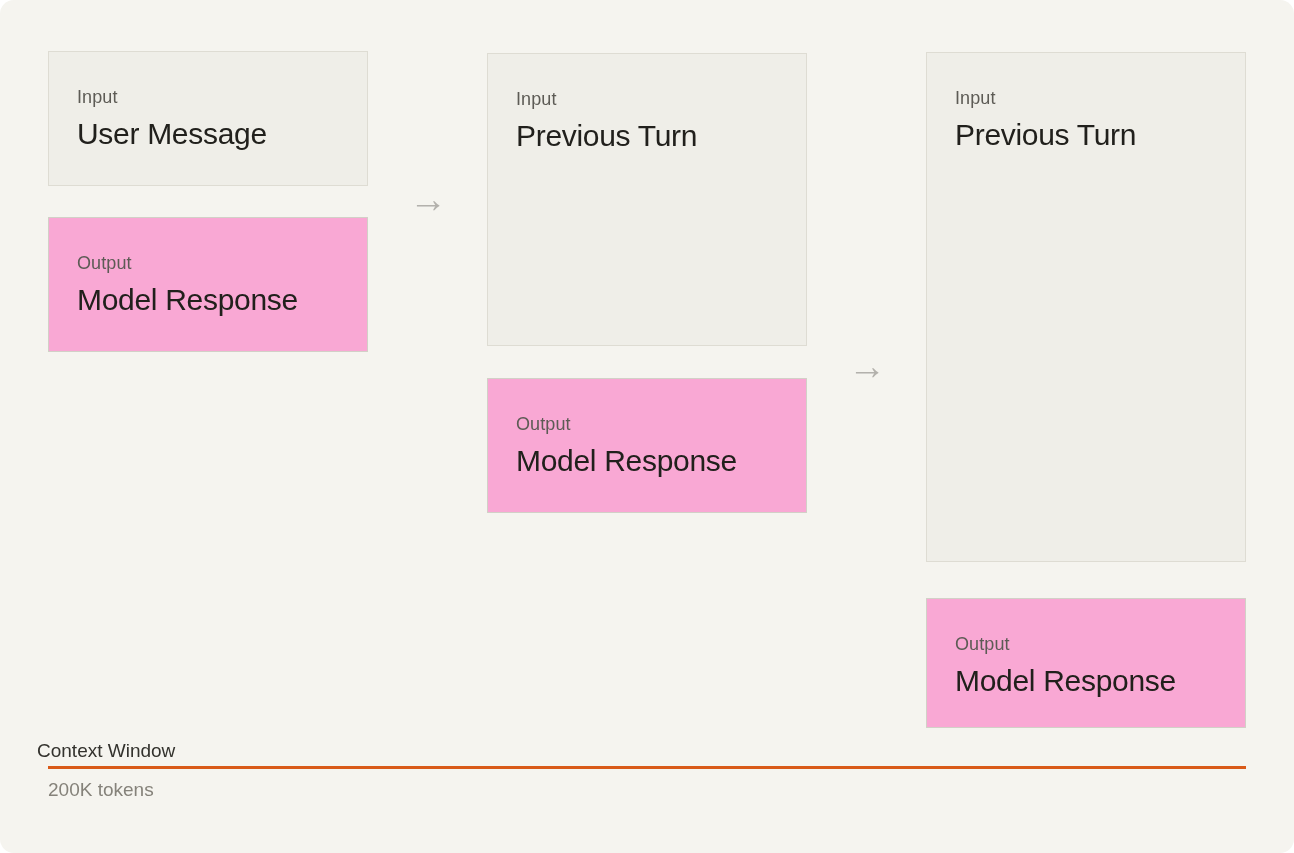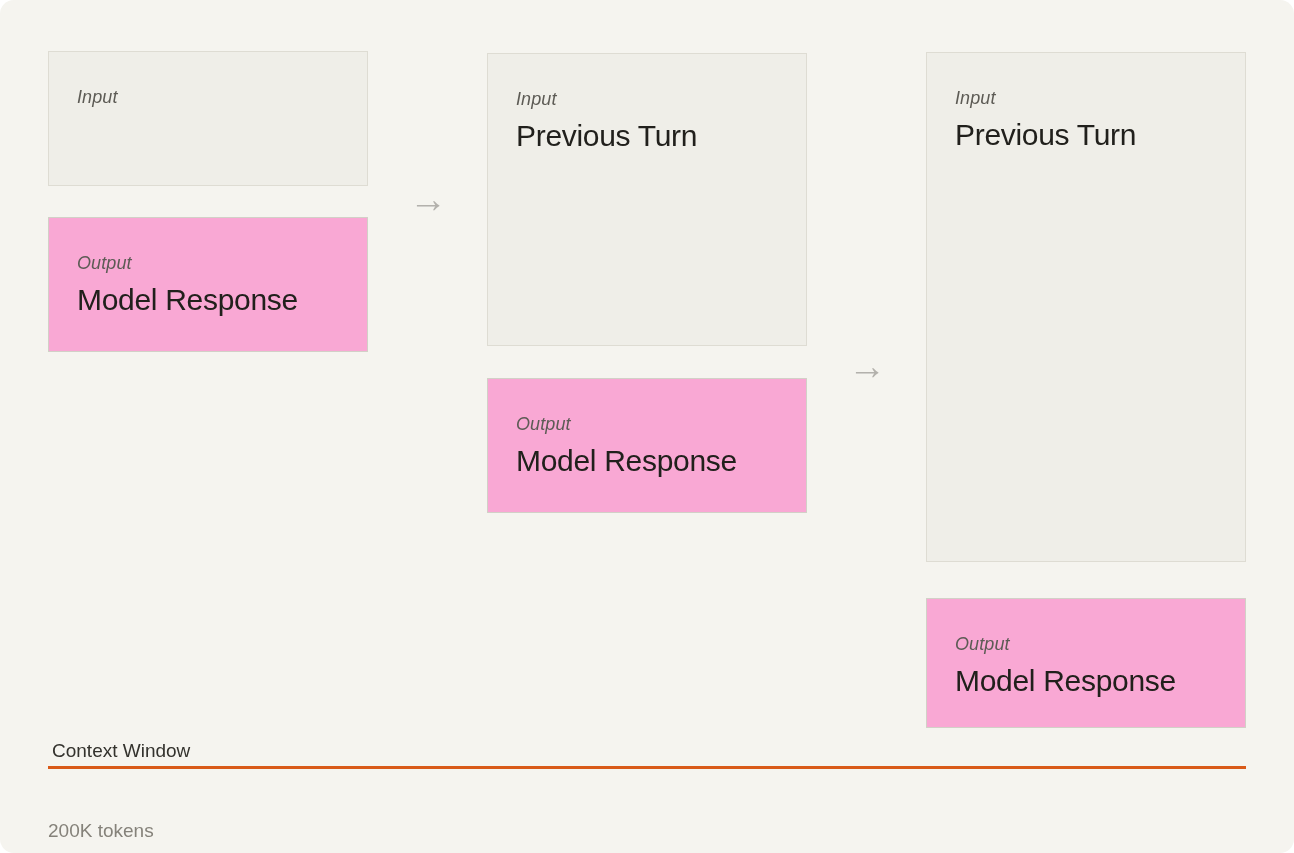--- a/index.html
+++ b/index.html
@@ -28,21 +28,20 @@
   }
   .box--output {
     background: #f9a8d4;
     border-color: #d2d0c7;
   }
   .box__label {
     font-size: 18px;
     line-height: 22px;
     color: #5d5b55;
     letter-spacing: 0.1px;
-    font-style: italic;
   }
   .box__title {
     margin-top: 8px;
     font-size: 30px;
     line-height: 36px;
     color: #21201c;
     letter-spacing: -0.3px;
     white-space: nowrap;
   }
   
@@ -65,51 +64,51 @@
     font-size: 38px;
     line-height: 44px;
     color: #b3b1ac;
     user-select: none;
   }
   .arrow-1 { left: 406px; top: 177px; }
   .arrow-2 { left: 845px; top: 344px; }
 
   .context-label {
     position: absolute;
-    left: 52px;
+    left: 37px;
     top: 739px;
     font-size: 19px;
     line-height: 24px;
     color: #33322d;
   }
   .context-line {
     position: absolute;
     left: 48px;
     top: 766px;
     width: 1198px;
     height: 3px;
     background: #d95a18;
   }
   .context-value {
     position: absolute;
     left: 48px;
     top: 778px;
     font-size: 19px;
     line-height: 24px;
     color: #85827a;
-    margin-top: 41px;
   }
 </style>
 </head>
 <body>
 
 <div class="stage">
 
   <div class="box box--input b1">
     <div class="box__label">Input</div>
+    <div class="box__title">User Message</div>
   </div>
   <div class="box box--output b2">
     <div class="box__label">Output</div>
     <div class="box__title">Model Response</div>
   </div>
 
   <div class="arrow arrow-1">→</div>
 
   <div class="box box--input b3">
     <div class="box__label">Input</div>

